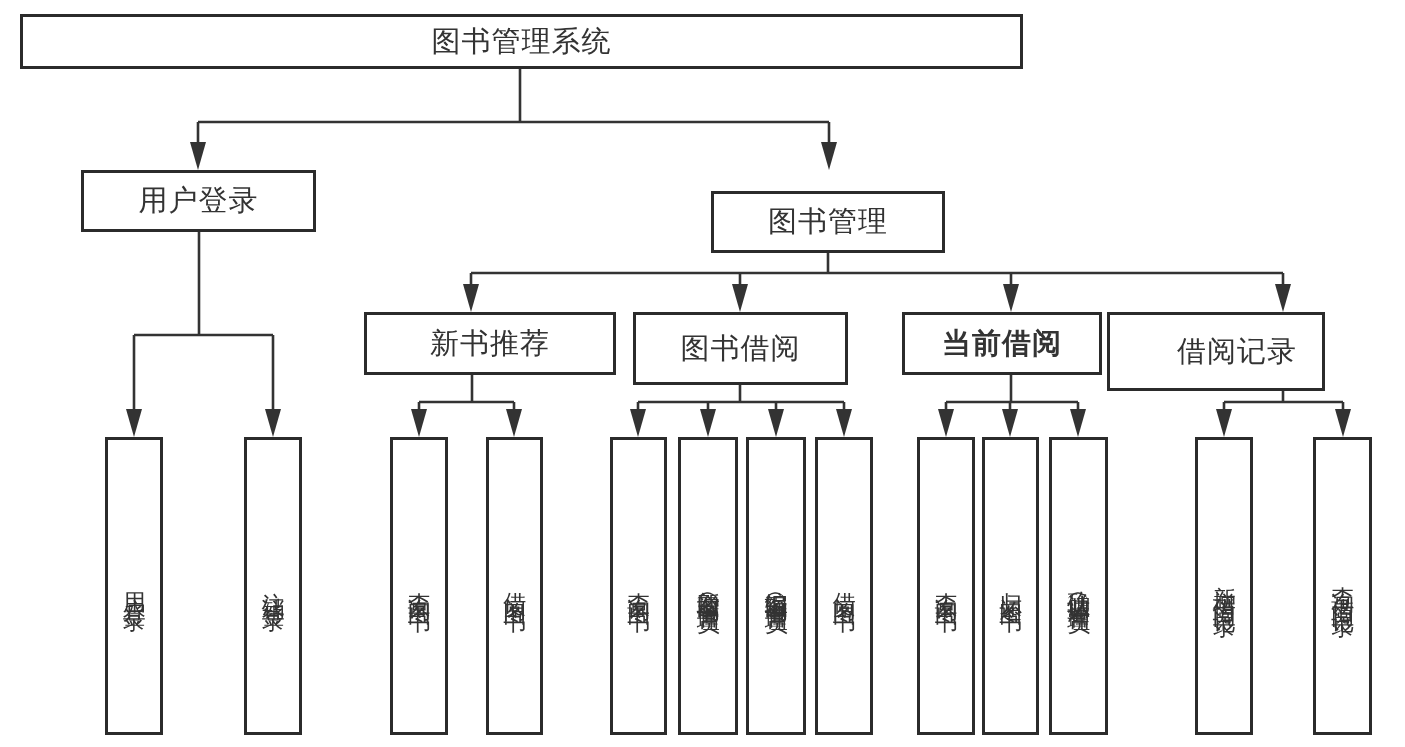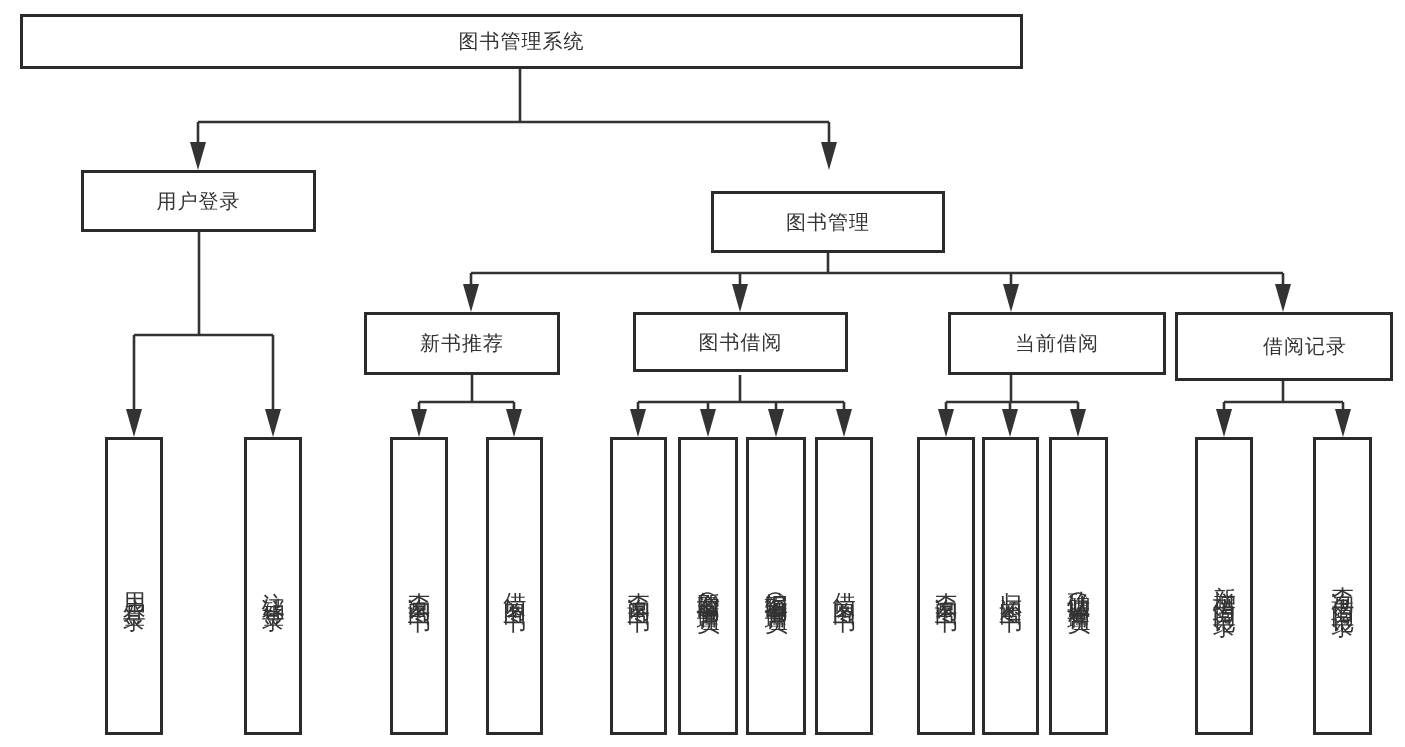--- a/index.html
+++ b/index.html
@@ -23,21 +23,21 @@
   }
   .node {
     position: absolute;
     box-sizing: border-box;
     background: #ffffff;
     border: 3px solid #2b2b2b;
     color: #333333;
     display: flex;
     align-items: center;
     justify-content: center;
-    font-size: 20px;
+    font-size: 29px;
     letter-spacing: 1px;
     white-space: nowrap;
     z-index: 2;
   }
   .vnode {
     writing-mode: vertical-rl;
     text-orientation: mixed;
     font-size: 23px;
     letter-spacing: 6px;
     white-space: normal;
@@ -124,24 +124,24 @@
       <polygon points="1216,409 1232,409 1224,437"></polygon>
       <polygon points="1335,409 1351,409 1343,437"></polygon>
     </g>
   </svg>
 
   <div class="node" style="left:20px; top:14px; width:1003px; height:55px;">图书管理系统</div>
 
   <div class="node" style="left:81px; top:170px; width:235px; height:62px;">用户登录</div>
   <div class="node" style="left:711px; top:170px; width:234px; height:62px;margin-top:21px;">图书管理</div>
 
-  <div class="node" style="left:364px; top:312px; width:196px; height:63px;">新书推荐</div>
-  <div class="node" style="left:633px; top:312px; width:215px; height:60px;">图书借阅</div>
-  <div class="node" style="left:948px; top:312px; width:218px; height:63px;">当前借阅</div>
-  <div class="node" style="left:1175px; top:312px; width:218px; height:69px;padding-left:42px;">借阅记录</div>
+  <div class="node" style="left:364px; top:312px; width:252px; height:63px;">新书推荐</div>
+  <div class="node" style="left:633px; top:312px; width:215px; height:73px;">图书借阅</div>
+  <div class="node" style="left:902px; top:312px; width:200px; height:63px;font-weight:bold;">当前借阅</div>
+  <div class="node" style="left:1107px; top:312px; width:218px; height:79px;padding-left:42px;">借阅记录</div>
 
   <div class="node vnode" style="left:105px; top:437px; width:58px; height:298px;">用户登录</div>
   <div class="node vnode" style="left:244px; top:437px; width:58px; height:298px;">注销登录</div>
 
   <div class="node vnode" style="left:390px; top:437px; width:58px; height:298px;">查询图书</div>
   <div class="node vnode" style="left:486px; top:437px; width:57px; height:298px;">借阅图书</div>
 
   <div class="node vnode" style="left:610px; top:437px; width:57px; height:298px;">查询图书</div>
   <div class="node vnode" style="left:678px; top:437px; width:60px; height:298px; letter-spacing:3px;">新增图书（管理员）</div>
   <div class="node vnode" style="left:746px; top:437px; width:60px; height:298px; letter-spacing:3px;">编辑图书（管理员）</div>

